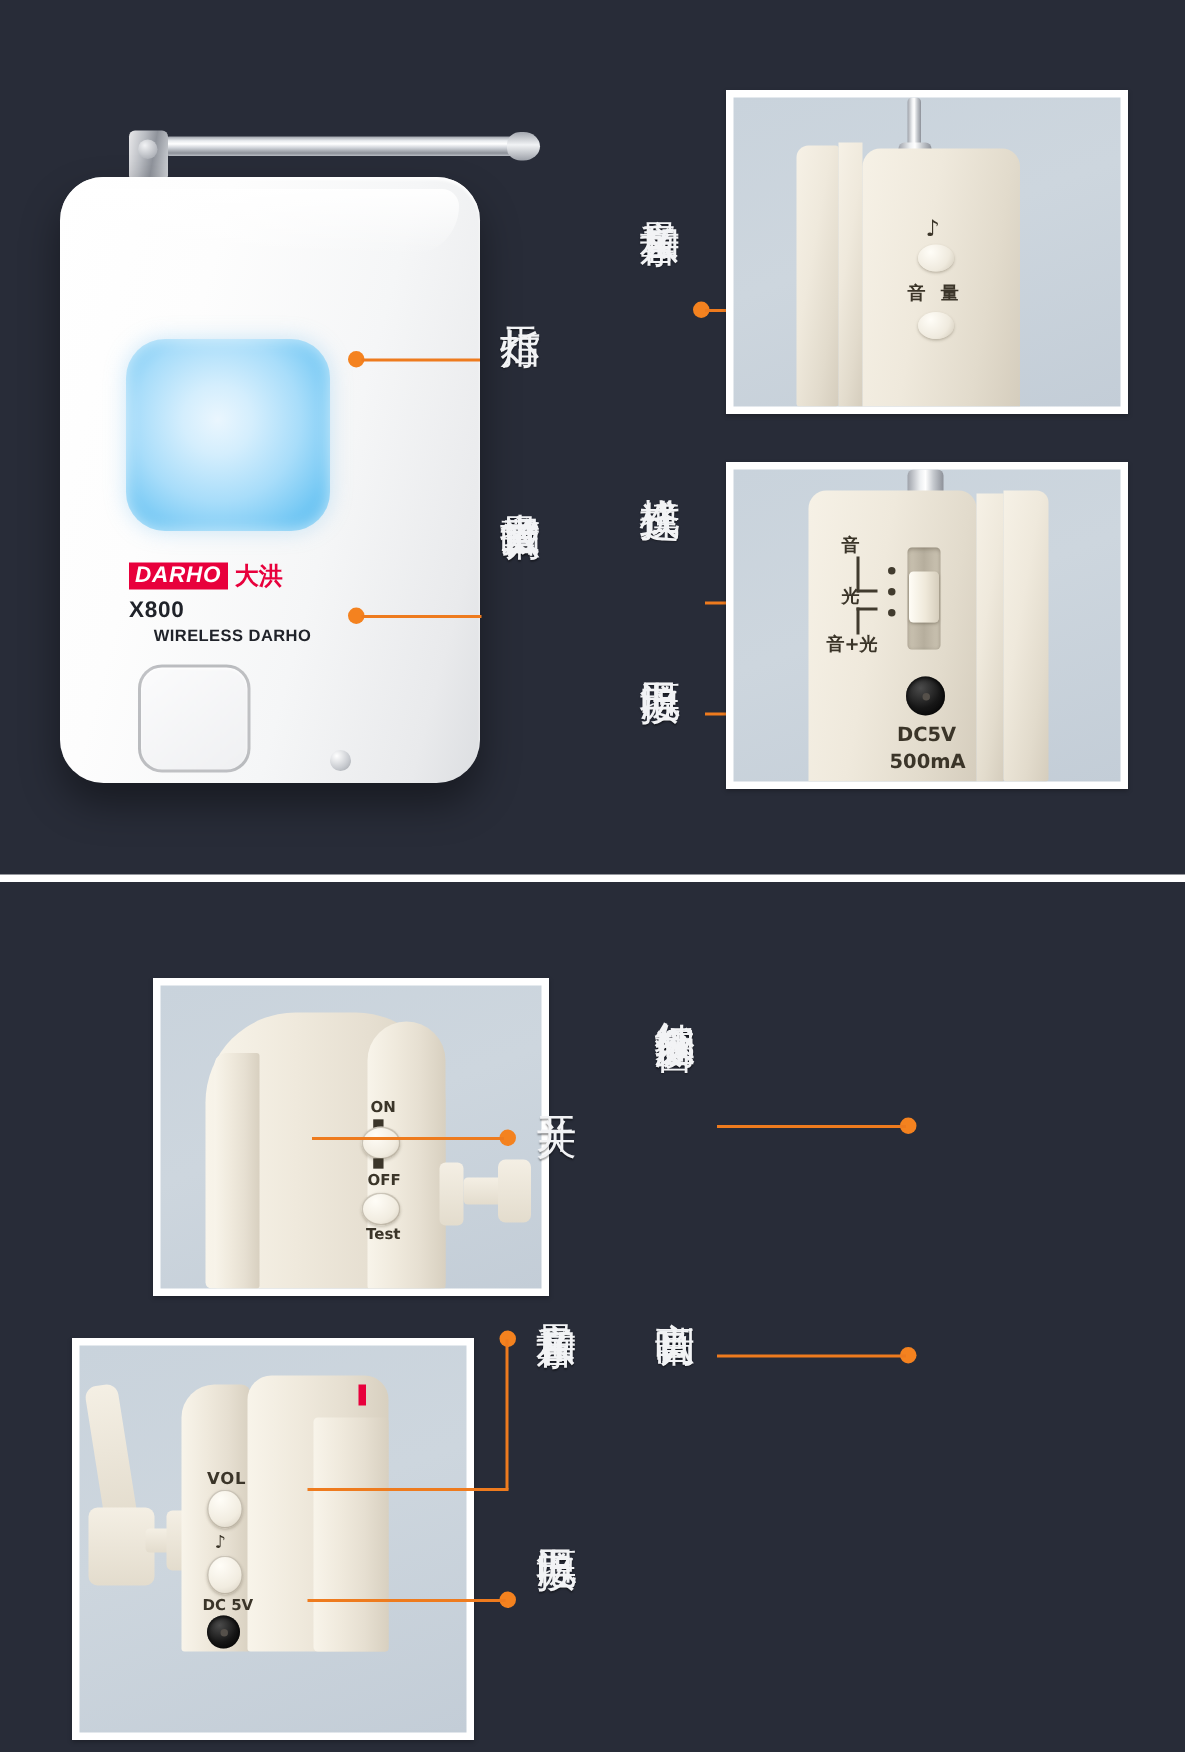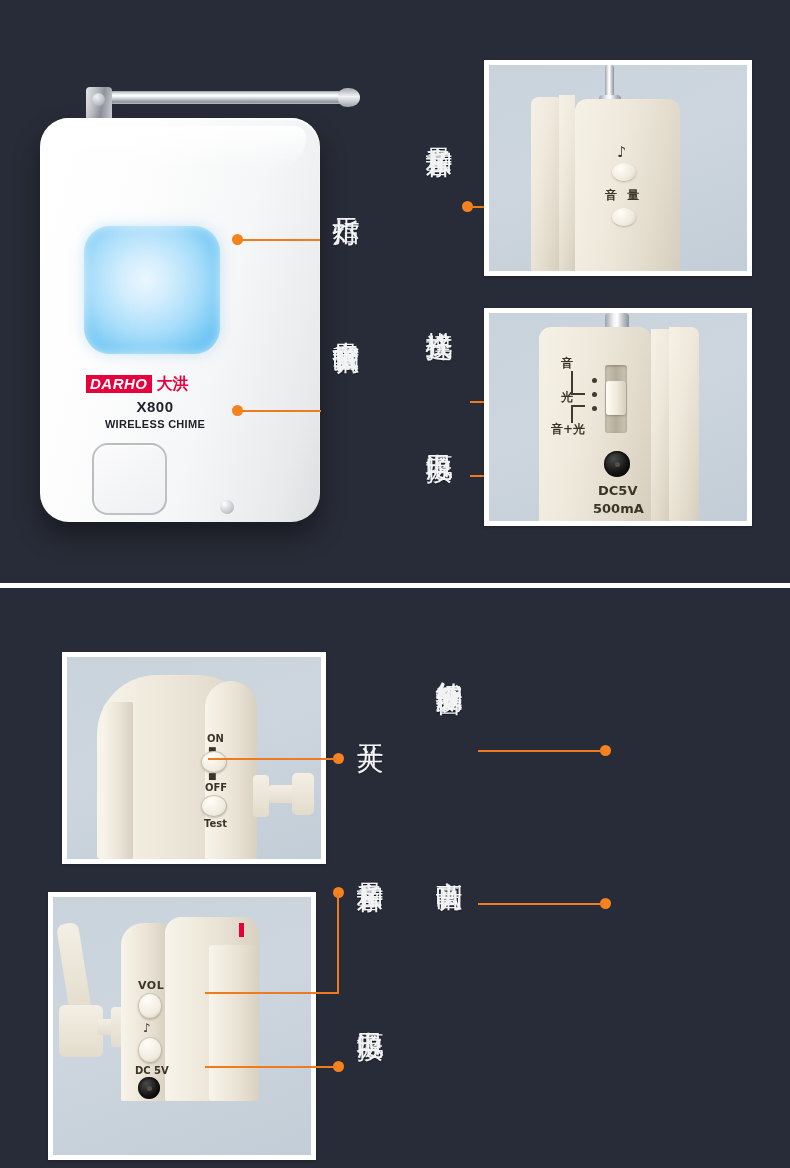--- a/index.html
+++ b/index.html
@@ -97,21 +97,21 @@
       #eaf6fe 0%, #d4eefd 22%, #a8ddfa 52%, #74c8f4 78%, #52b8ee 100%);
     box-shadow: inset 0 0 10px rgba(255,255,255,.65), 0 0 14px rgba(110,190,240,.35);
   }
   #chime-brand { position:absolute; left:46px; top:255px; width:138px; height:22px; display:flex; align-items:center; }
   #chime-brand-mark {
     background:#e8003c; color:#fff; font-weight:700; font-size:15px;
     letter-spacing:.5px; padding:1px 4px 2px 4px; line-height:1;
     font-family:"Liberation Sans", sans-serif; font-style:italic;
   }
   #chime-brand-cn { color:#e8003c; font-weight:700; font-size:16px; margin-left:5px; font-family:"DejaVu Sans", sans-serif; }
-  #chime-model { position:absolute; left:46px; top:280px; width:138px; text-align:center;
+  #chime-model { position:absolute; left:46px; top:280px; width:138px; 
                  color:#20232a; font-weight:700; font-size:15px; letter-spacing:.5px; }
   #chime-sub   { position:absolute; left:40px; top:300px; width:150px; text-align:center;
                  color:#20232a; font-weight:700; font-size:11px; letter-spacing:.3px; }
   #chime-speaker {
     position:absolute; left:52px; top:325px; width:75px; height:72px;
     border-radius:16px;
     border:2px solid rgba(60,63,70,.30);
     background: linear-gradient(145deg,#fbfbfc,#eff0f2);
     box-shadow: inset 0 1px 2px rgba(255,255,255,.9);
   }
@@ -195,21 +195,21 @@
       <div id="chime-antenna-rod"></div>
       <div id="chime-antenna-tip"></div>
       <div id="chime-antenna-hinge"></div>
       <div id="chime-body">
         <div id="chime-led"></div>
         <div id="chime-brand">
           <span id="chime-brand-mark">DARHO</span>
           <span id="chime-brand-cn">大洪</span>
         </div>
         <div id="chime-model">X800</div>
-        <div id="chime-sub">WIRELESS CHIME</div>
+        <div id="chime-sub">WIRELESS DARHO</div>
         <div id="chime-speaker"></div>
         <div id="chime-button"></div>
       </div>
     </div>
 
     <div class="cdot" style="left:232px; top:234px;"></div>
     <div class="cline" style="left:241px; top:239px; width:79px;"></div>
     <div class="vlabel" style="left:331px; top:196px;">指示灯</div>
 
     <div class="cdot" style="left:232px; top:405px;"></div>
@@ -266,21 +266,21 @@
         <div class="ph-txt" style="left:104px; top:188px; font-size:13px;">500mA</div>
       </div>
     </div>
 
   </div>
 
   <div id="divider"></div>
 
   <div class="section" id="section-bottom">
 
-    <div class="inset" id="inset-switch" style="top:64px;">
+    <div class="inset" id="inset-switch" style="top:64px;margin-left:40px;">
       <div class="inset-photo">
         <div class="ph-barrel" style="left:30px; top:18px; width:160px; height:184px; border-radius:60px 60px 4px 4px;"></div>
         <div class="ph-barrel" style="left:36px; top:45px; width:30px; height:157px; border-radius:8px 2px 2px 2px;"></div>
         <div class="ph-barrel" style="left:138px; top:24px; width:52px; height:178px; border-radius:30px 30px 2px 2px;"></div>
         <div class="ph-plug" style="left:186px; top:118px; width:16px; height:42px; border-radius:4px;"></div>
         <div class="ph-plug" style="left:202px; top:128px; width:34px; height:18px; border-radius:3px;"></div>
         <div class="ph-plug" style="left:225px; top:116px; width:22px; height:42px; border-radius:5px;"></div>
 
         <div class="ph-txt" style="left:140px; top:76px; font-size:10px;">ON</div>
         <div class="ph-txt" style="left:141px; top:88px; font-size:9px;">■</div>

